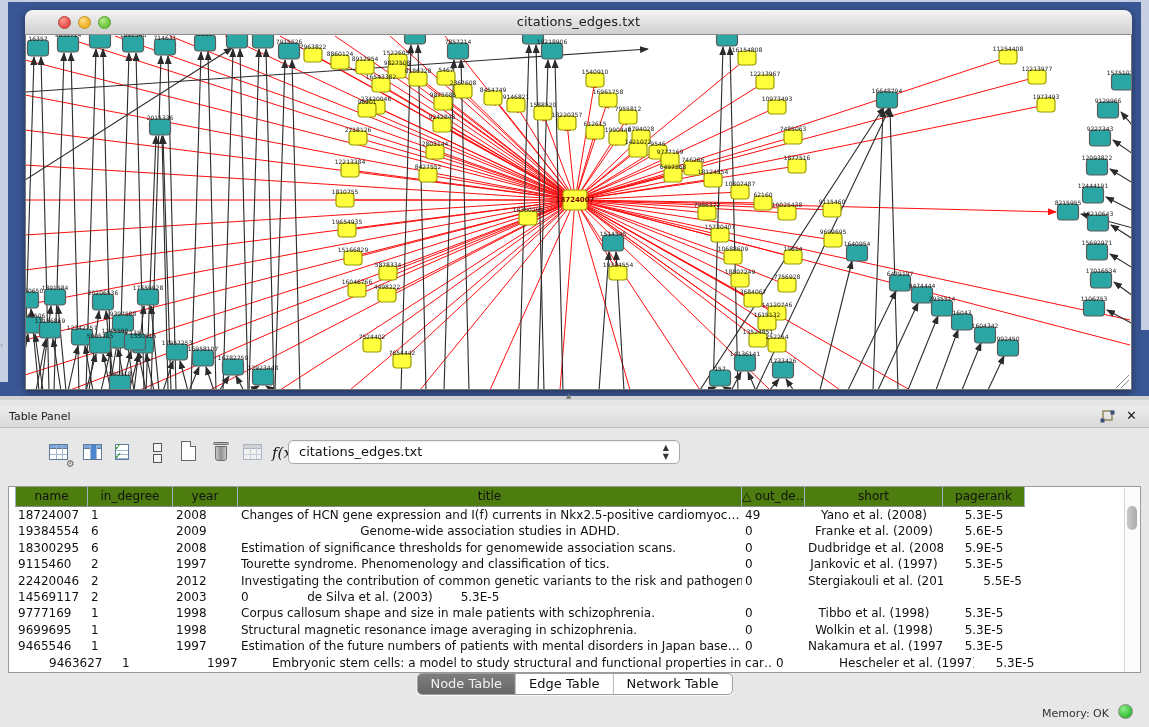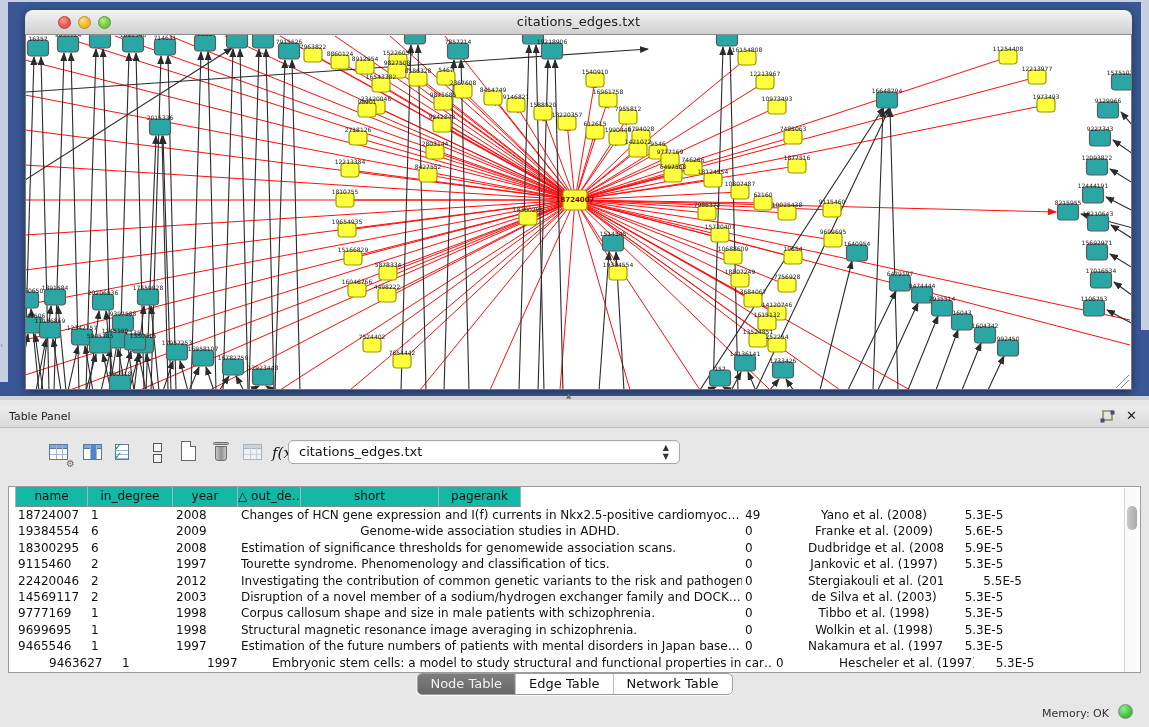--- a/index.html
+++ b/index.html
@@ -43,21 +43,21 @@
   #toolbar { position:absolute; left:0; top:30px; width:100%; height:46px; }
   .tb-icon { position:absolute; top:10px; width:26px; height:26px; cursor:pointer; }
   #fx-icon { font-family:"DejaVu Serif",serif; font-style:italic; font-size:15px; color:#111; top:14px; }
   #net-combo { position:absolute; left:288px; top:10px; width:392px; height:24px; background:#fff;
     border:1px solid #a9a9a9; border-radius:5px; font-size:13px; color:#111; line-height:22px; padding-left:10px;
     box-shadow:inset 0 1px 2px rgba(0,0,0,.08); cursor:pointer; }
   #combo-arrows { position:absolute; right:10px; top:2px; font-size:8px; color:#333; line-height:9px; text-align:center; }
 
   #data-table { position:absolute; left:8px; top:86px; width:1133px; height:187px; background:#fff; border:1px solid #9a9a9a; }
   #thead { position:absolute; left:0; top:0; height:20px; width:1116px; display:flex; }
-  .th { height:20px; background:#14b8a6; border-right:1px solid #9fb6c2; border-bottom:1px solid #8a8a8a;
+  .th { height:20px; background:#4d7c0f; border-right:1px solid #9fb6c2; border-bottom:1px solid #8a8a8a;
     font-size:12px; color:#111; text-align:center; line-height:19px; overflow:hidden; white-space:nowrap; cursor:pointer; }
   .th:first-child { border-left:1px solid #9fb6c2; margin-left:6px; }
   #tbody { position:absolute; left:0; top:20px; width:1116px; }
   .tr { display:flex; height:16.4px; cursor:default; }
   .td { font-size:12px; color:#111; line-height:16px; white-space:nowrap; overflow:hidden; padding:0 3px; }
   .td:first-child { margin-left:6px; }
   #vscroll { position:absolute; right:1px; top:1px; width:15px; height:184px; background:#fbfbfb; border-left:1px solid #d5d5d5; }
   #vthumb { position:absolute; left:2px; top:18px; width:10px; height:24px; background:linear-gradient(90deg,#c9c9c9,#ababab); border-radius:6px; }
 
   #tab-bar { position:absolute; left:0; top:273px; width:100%; height:22px; }
@@ -638,20 +638,21 @@
         <span>citations_edges.txt</span>
         <div id="combo-arrows">▲<br>▼</div>
       </div>
     </div>
 
     <div id="data-table">
       <div id="thead">
           <div class="th" style="width: 73px;">name</div>
           <div class="th" style="width: 85px;">in_degree</div>
           <div class="th" style="width: 65px;">year</div>
+          <div class="th" style="width: 504px;">title</div>
           <div class="th" style="width: 63px;">△ out_de…</div>
           <div class="th" style="width: 138px;">short</div>
           <div class="th" style="width: 82px;">pagerank</div>
         </div>
       <div id="tbody">
           <div class="tr">
             <div class="td" style="width: 73px; text-align: left;">18724007</div>
             <div class="td" style="width: 85px; text-align: left;">1</div>
             <div class="td" style="width: 65px; text-align: left;">2008</div>
             <div class="td" style="width: 504px; text-align: left;">Changes of HCN gene expression and I(f) currents in Nkx2.5-positive cardiomyoc…</div>
@@ -692,21 +693,20 @@
             <div class="td" style="width: 65px; text-align: left;">2012</div>
             <div class="td" style="width: 504px; text-align: left;">Investigating the contribution of common genetic variants to the risk and pathogen…</div>
             <div class="td" style="width: 63px; text-align: left;">0</div>
             <div class="td" style="width: 138px; text-align: center;">Stergiakouli et al. (2012)</div>
             <div class="td" style="width: 82px; text-align: right;">5.5E-5</div>
           </div>
           <div class="tr">
             <div class="td" style="width: 73px; text-align: left;">14569117</div>
             <div class="td" style="width: 85px; text-align: left;">2</div>
             <div class="td" style="width: 65px; text-align: left;">2003</div>
-            <div class="td" style="width: 504px; text-align: left;">Disruption of a novel member of a sodium/hydrogen exchanger family and DOCK…</div>
             <div class="td" style="width: 63px; text-align: left;">0</div>
             <div class="td" style="width: 138px; text-align: center;">de Silva et al. (2003)</div>
             <div class="td" style="width: 82px; text-align: center;">5.3E-5</div>
           </div>
           <div class="tr">
             <div class="td" style="width: 73px; text-align: left;">9777169</div>
             <div class="td" style="width: 85px; text-align: left;">1</div>
             <div class="td" style="width: 65px; text-align: left;">1998</div>
             <div class="td" style="width: 504px; text-align: left;">Corpus callosum shape and size in male patients with schizophrenia.</div>
             <div class="td" style="width: 63px; text-align: left;">0</div>

